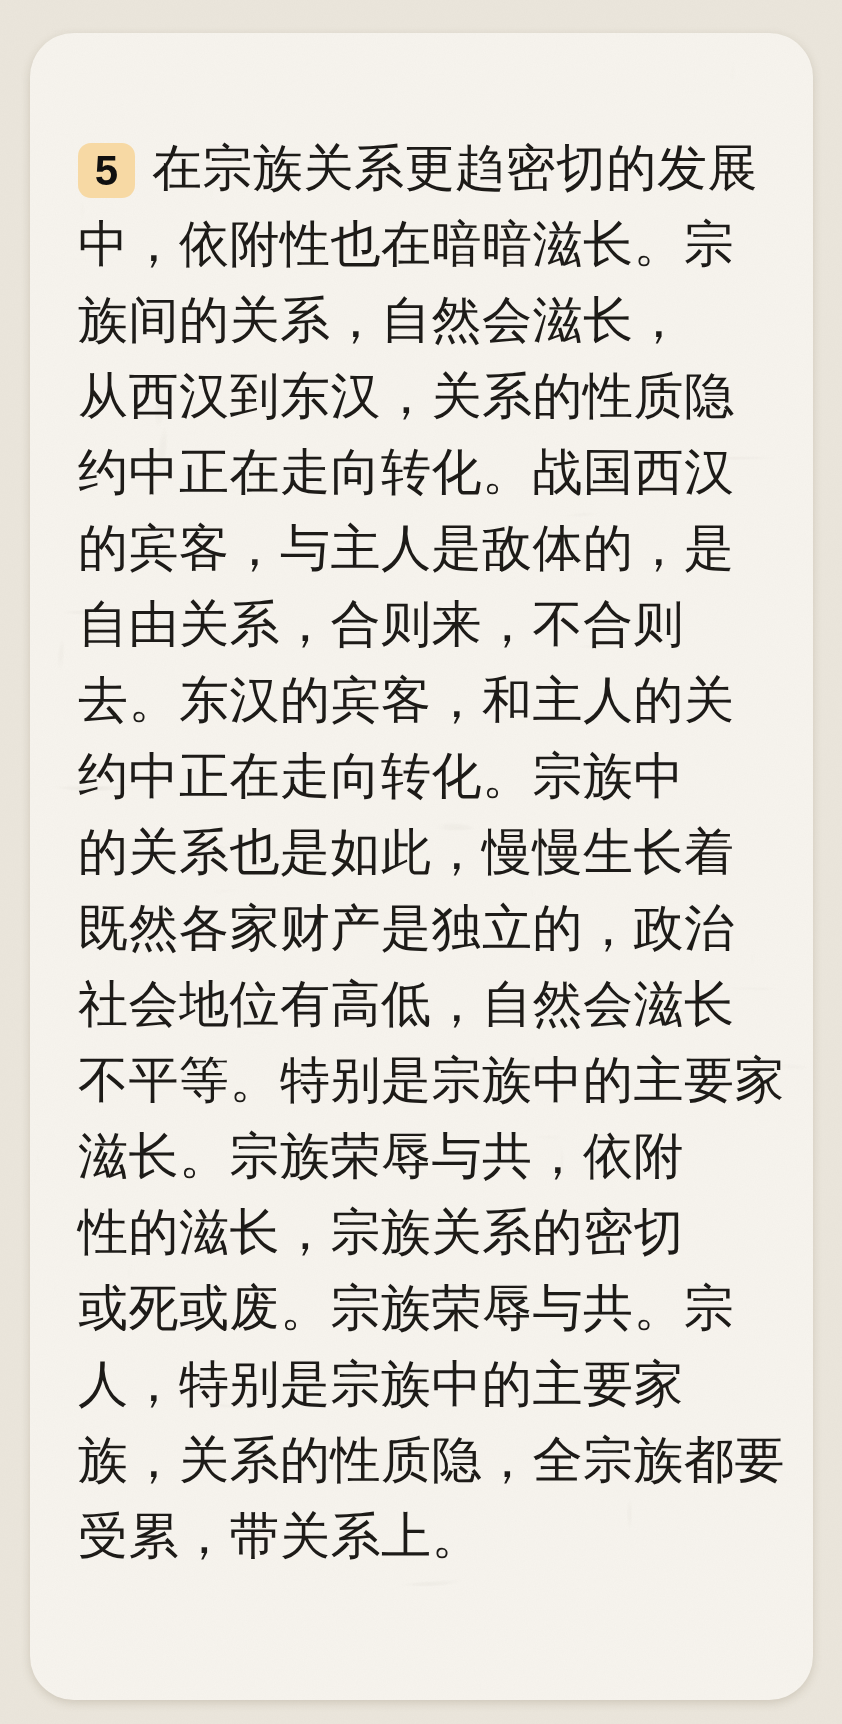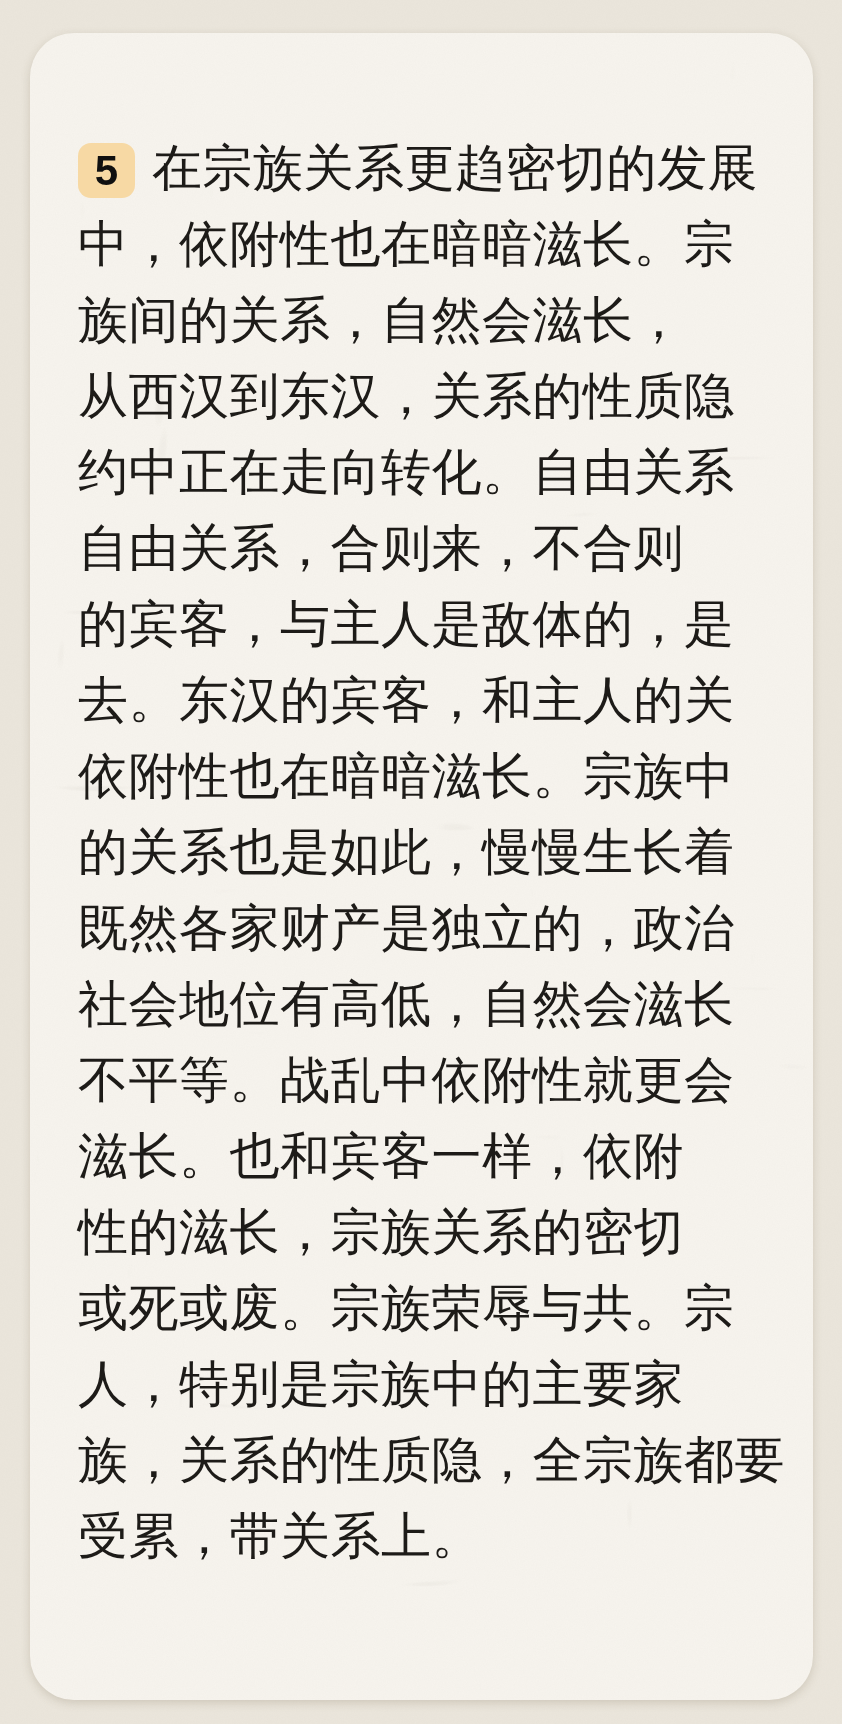--- a/index.html
+++ b/index.html
@@ -91,29 +91,29 @@
 
   <div class="content" style="color: rgb(29, 27, 24);">
     <div class="line">
       <span class="badge" style="background-color: rgb(247, 217, 164); color: rgb(16, 16, 16);">
         <span>5</span>
       </span><span>在宗族关系更趋密切的发展</span>
     </div>
     <div class="line">中，依附性也在暗暗滋长。宗</div>
     <div class="line">族间的关系，自然会滋长，</div>
     <div class="line">从西汉到东汉，关系的性质隐</div>
-    <div class="line">约中正在走向转化。自由关系</div>
+    <div class="line">约中正在走向转化。战国西汉</div>
+    <div class="line">的宾客，与主人是敌体的，是</div>
     <div class="line">自由关系，合则来，不合则</div>
-    <div class="line">的宾客，与主人是敌体的，是</div>
     <div class="line">去。东汉的宾客，和主人的关</div>
-    <div class="line">依附性也在暗暗滋长。宗族中</div>
+    <div class="line">约中正在走向转化。宗族中</div>
     <div class="line">的关系也是如此，慢慢生长着</div>
     <div class="line">既然各家财产是独立的，政治</div>
     <div class="line">社会地位有高低，自然会滋长</div>
-    <div class="line">不平等。战乱中依附性就更会</div>
-    <div class="line">滋长。也和宾客一样，依附</div>
+    <div class="line">不平等。特别是宗族中的主要家</div>
+    <div class="line">滋长。宗族荣辱与共，依附</div>
     <div class="line">性的滋长，宗族关系的密切</div>
     <div class="line">或死或废。宗族荣辱与共。宗</div>
     <div class="line">人，特别是宗族中的主要家</div>
     <div class="line">族，关系的性质隐，全宗族都要</div>
     <div class="line">受累，带关系上。</div>
   </div>
 </div>
 
 </body></html>

